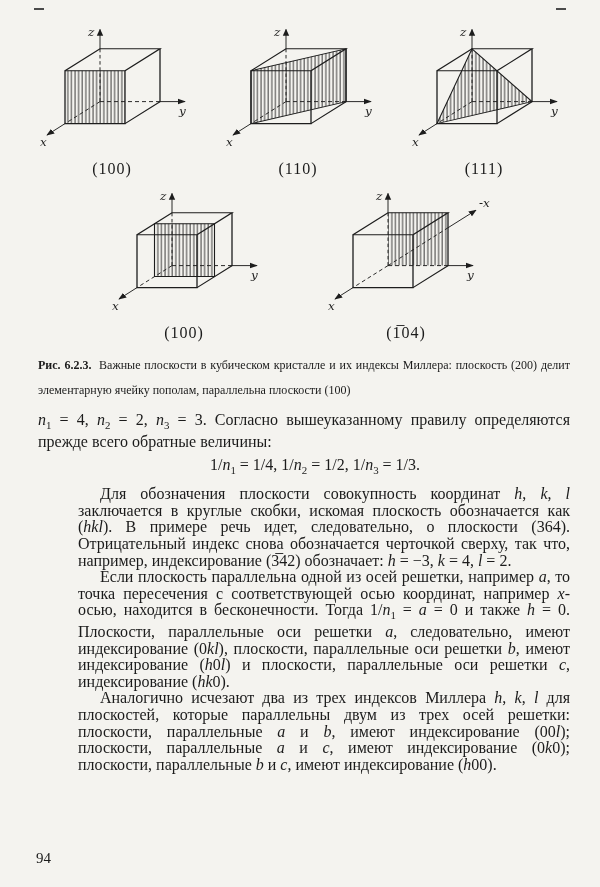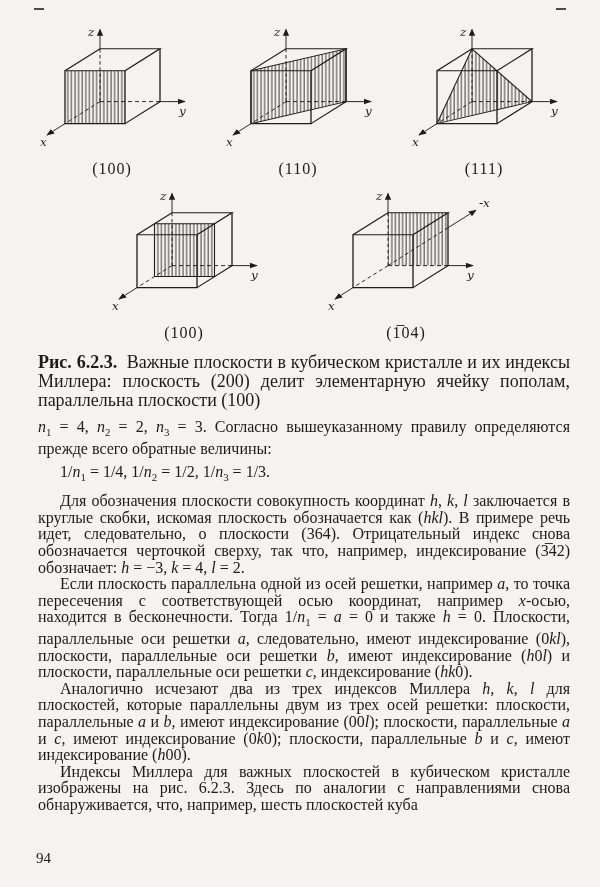--- a/index.html
+++ b/index.html
@@ -15,26 +15,26 @@
   .fig-row.second{justify-content:center;gap:56px;margin-top:4px;}
   .cube-block{display:flex;flex-direction:column;align-items:center;}
   .cube-label{font-size:16px;line-height:19px;margin-top:9px;letter-spacing:1px;transform:translateX(-6px);}
 
   svg .dash{stroke:#1d1d1d;stroke-width:1;stroke-dasharray:4 3;fill:none;}
   svg .axis{stroke:#1d1d1d;stroke-width:1;fill:none;}
   svg .edges polygon, svg .edges polyline{fill:none;stroke:#1d1d1d;stroke-width:1.3;}
   svg .plane-stroke{stroke:#1d1d1d;stroke-width:1.1;}
   svg .axlbl{font:italic 12px "DejaVu Serif",serif;fill:#1d1d1d;}
 
-  .caption{margin-top:11px;font-size:18px;line-height:19px;text-align:justify;}
+  .caption{margin-top:11px;font-size:12px;line-height:25px;text-align:justify;}
 
   .body-text{margin-top:9px;font-size:16px;line-height:16.6px;text-align:justify;}
   .body-text p{margin:0;}
-  .body-text p.indent{text-indent:22px;}
-  .body-text p.formula{margin:7px 0 7px 22px;text-align:left;}
+  .body-text p.indent{text-indent:22px;margin-left:40px;}
+  .body-text p.formula{margin:7px 0 7px 22px;text-align:center;}
   sub{font-size:0.68em;}
   i{font-style:italic;}
   b{font-weight:bold;}
   .page-number{position:absolute;left:36px;bottom:20px;font-size:15px;}
 </style>
 </head>
 <body>
 
 <div class="page">
 
@@ -218,17 +218,16 @@
 
     <figcaption class="caption"><b>Рис. 6.2.3.</b>&nbsp; Важные плоскости в кубическом кристалле и их индексы Миллера: плоскость (200) делит элементарную ячейку пополам, параллельна плоскости (100)</figcaption>
   </figure>
 
   <main class="body-text">
     <p><i>n</i><sub>1</sub> = 4, <i>n</i><sub>2</sub> = 2, <i>n</i><sub>3</sub> = 3. Согласно вышеуказанному правилу определяются прежде всего обратные величины:</p>
     <p class="formula">1/<i>n</i><sub>1</sub> = 1/4, 1/<i>n</i><sub>2</sub> = 1/2, 1/<i>n</i><sub>3</sub> = 1/3.</p>
     <p class="indent">Для обозначения плоскости совокупность координат <i>h</i>, <i>k</i>, <i>l</i> заключается в круглые скобки, искомая плоскость обозначается как (<i>hkl</i>). В примере речь идет, следовательно, о плоскости (364). Отрицательный индекс снова обозначается черточкой сверху, так что, например, индексирование (3̅42) обозначает: <i>h</i> = −3, <i>k</i> = 4, <i>l</i> = 2.</p>
     <p class="indent">Если плоскость параллельна одной из осей решетки, например <i>a</i>, то точка пересечения с соответствующей осью координат, например <i>x</i>-осью, находится в бесконечности. Тогда 1/<i>n</i><sub>1</sub> = <i>a</i> = 0 и также <i>h</i> = 0. Плоскости, параллельные оси решетки <i>a</i>, следовательно, имеют индексирование (0<i>kl</i>), плоскости, параллельные оси решетки <i>b</i>, имеют индексирование (<i>h</i>0<i>l</i>) и плоскости, параллельные оси решетки <i>c</i>, индексирование (<i>hk</i>0).</p>
     <p class="indent">Аналогично исчезают два из трех индексов Миллера <i>h</i>, <i>k</i>, <i>l</i> для плоскостей, которые параллельны двум из трех осей решетки: плоскости, параллельные <i>a</i> и <i>b</i>, имеют индексирование (00<i>l</i>); плоскости, параллельные <i>a</i> и <i>c</i>, имеют индексирование (0<i>k</i>0); плоскости, параллельные <i>b</i> и <i>c</i>, имеют индексирование (<i>h</i>00).</p>
-    <p class="indent">Индексы Миллера для важных плоскостей в кубическом кристалле изображены на рис. 6.2.3. Здесь по аналогии с направлениями снова обнаруживается, что, например, шесть плоскостей куба</p>
   </main>
 
   <div class="page-number">94</div>
 </div>
 
 </body></html>

